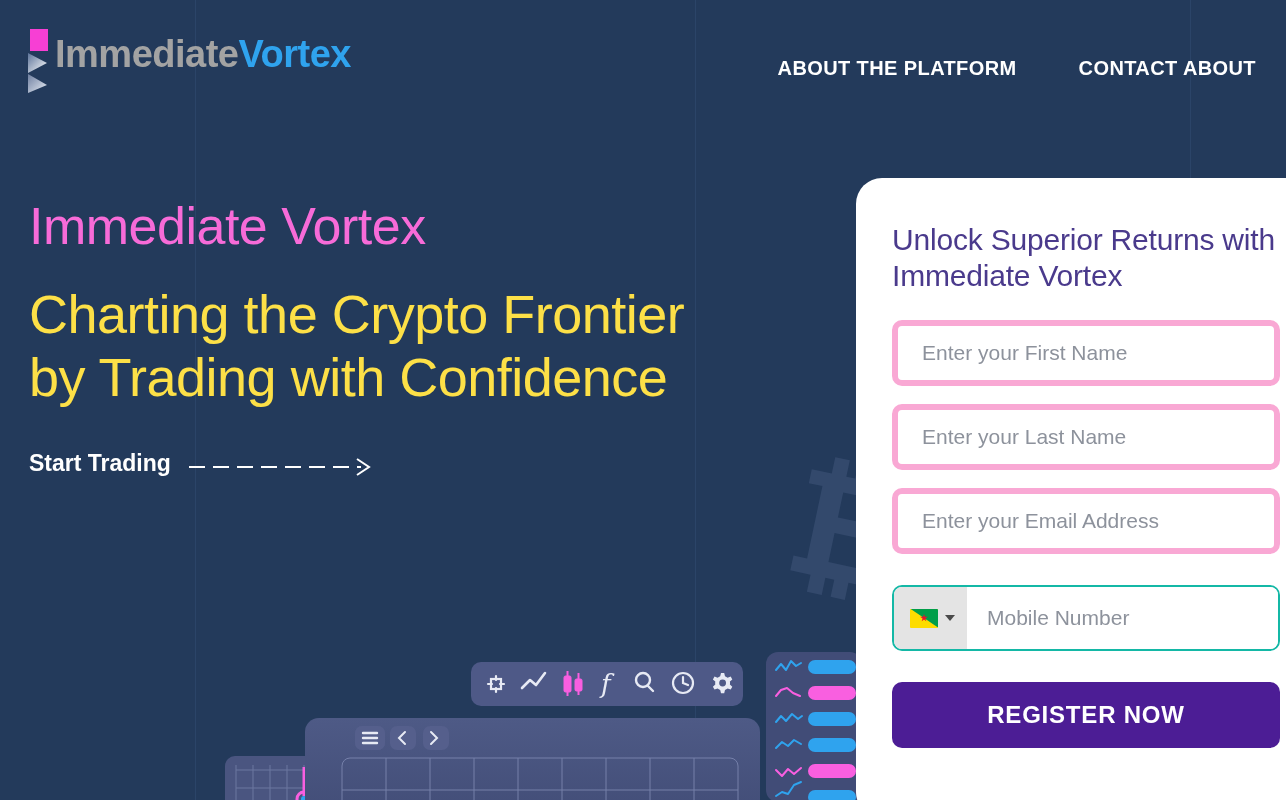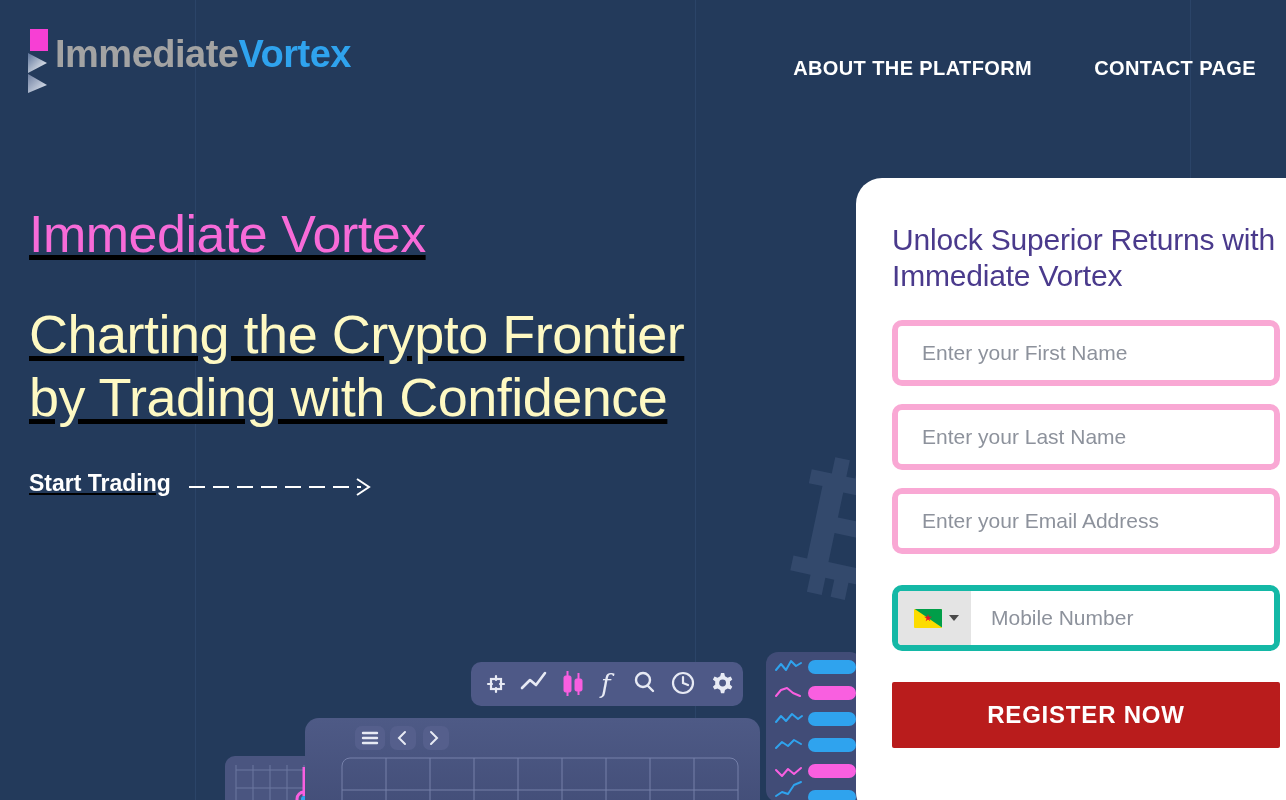--- a/index.html
+++ b/index.html
@@ -81,32 +81,32 @@
     color: #ffffff;
     font-size: 20px;
     font-weight: bold;
     letter-spacing: 0.4px;
     text-decoration: none;
     white-space: nowrap;
     margin-top: 28px;
   }
 
   
-  .hero { position: absolute; left: 29px; top: 206px; z-index: 4; text-decoration: underline; }
+  .hero { position: absolute; left: 29px; top: 198px; z-index: 4; }
   .hero-eyebrow {
     color: #f76bd8;
     font-size: 52px;
     font-weight: 400;
     line-height: 1.1;
     letter-spacing: -0.5px;
     white-space: nowrap;
   }
   .hero-title {
-    margin-top: 40px;
-    color: #fef9c3;
+    margin-top: 28px;
+    color: #fde047;
     font-size: 54px;
     font-weight: 400;
     line-height: 1.16;
     letter-spacing: -0.5px;
     max-width: 720px;
   }
   .hero-cta {
     margin-top: 42px;
     display: flex; align-items: flex-end;
     gap: 18px;
@@ -156,21 +156,21 @@
     display: block;
   }
   .field::placeholder { color: #8d929c; }
   .field + .field { margin-top: 18px; }
 
   .phone-row {
     display: flex;
     align-items: stretch;
     width: 100%;
     height: 66px;
-    border: 6px solid #14b8a6;
+    border: 2px solid #14b8a6;
     border-radius: 10px;
     overflow: hidden;
     margin-top: 31px;
     background: #fff;
   }
   .flag-select {
     display: flex; align-items: center;
     gap: 7px;
     background: #e4e4e4;
     padding: 0 12px 0 16px;
@@ -213,23 +213,23 @@
     padding: 0 0 0 20px;
     background: #fff;
   }
   .phone-input::placeholder { color: #8d929c; }
 
   .register-btn {
     display: block;
     width: 100%;
     height: 66px;
     margin-top: 31px;
-    background: #b91c1c;
+    background: #4c1d95;
     border: none;
-    border-radius: 2px;
+    border-radius: 10px;
     color: #ffffff;
     font-family: "Liberation Sans", sans-serif;
     font-size: 24px;
     font-weight: bold;
     letter-spacing: 0.8px;
     cursor: pointer;
   }
 </style>
 </head>
 <body>
@@ -264,21 +264,21 @@
           <polygon points="3,21 22,32 3,40" fill="url(#gbot)"></polygon>
         </svg>
       </span>
       <span class="brand-text">
         <span class="w1">Immediate</span><span class="w2">Vortex</span>
       </span>
     </a>
 
     <nav class="nav">
       <a class="nav-link" href="#">ABOUT THE PLATFORM</a>
-      <a class="nav-link" href="#">CONTACT PAGE</a>
+      <a class="nav-link" href="#">CONTACT ABOUT</a>
     </nav>
   </div>
 
   <div class="hero">
     <div class="hero-eyebrow">Immediate Vortex</div>
     <h1 class="hero-title">Charting the Crypto Frontier by Trading with Confidence</h1>
     <a class="hero-cta" href="#">
       <span class="hero-cta-label">Start Trading</span>
       <svg width="192" height="20" viewBox="0 0 192 20">
         <line x1="0" y1="10" x2="172" y2="10" stroke="#ffffff" stroke-width="2" stroke-dasharray="16 8"></line>

